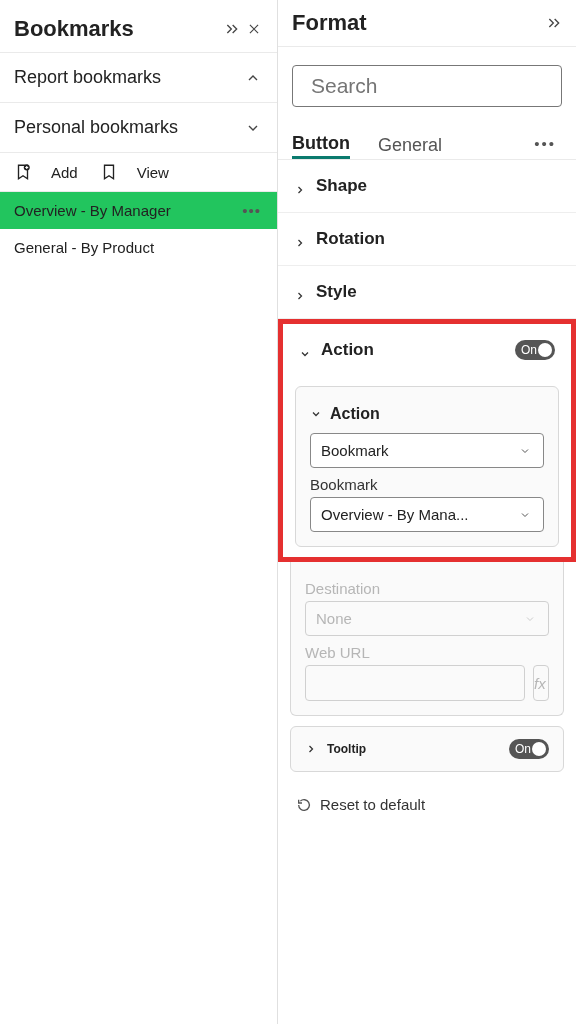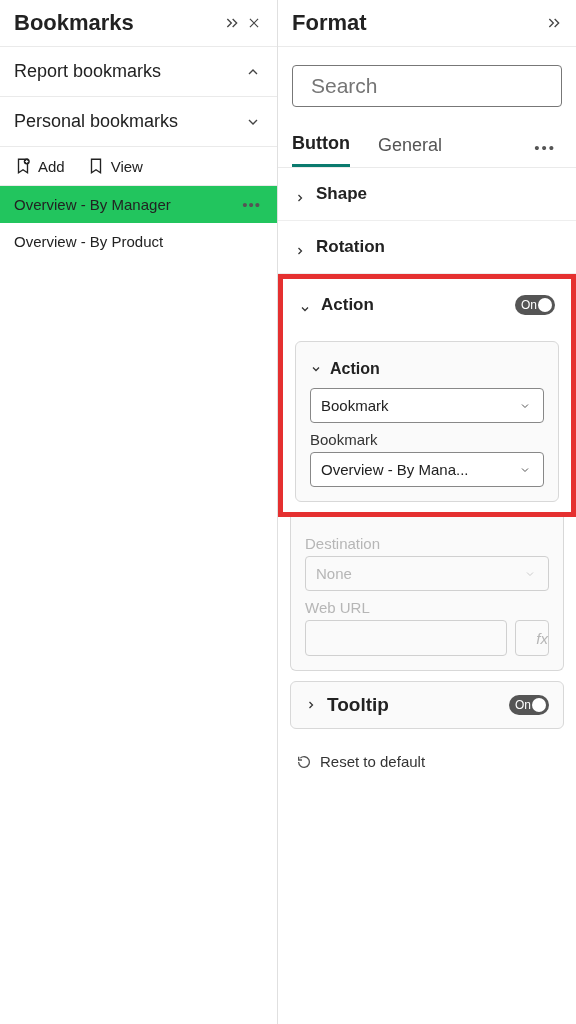--- a/index.html
+++ b/index.html
@@ -1,48 +1,48 @@
 <!DOCTYPE html>
 <html><head>
 <meta charset="utf-8">
 <style>
   * { box-sizing: border-box; margin: 0; padding: 0; font-family: 'Segoe UI', Tahoma, sans-serif; }
   body { display: flex; width: 576px; height: 1024px; background: #fff; color: #222; font-size: 15px; }
 
   
   .bookmarks-panel { width: 278px; border-right: 1px solid #e0e0e0; display: flex; flex-direction: column; }
-  .panel-header { display: flex; align-items: center; padding: 10px 12px 10px 14px; border-bottom: 1px solid #eaeaea; }
+  .panel-header { display: flex; align-items: center; padding: 16px 12px 10px 14px; border-bottom: 1px solid #eaeaea; }
   .panel-header h1 { font-size: 22px; font-weight: 600; flex: 1; }
   .panel-header .hicon { width: 22px; display: flex; justify-content: center; color: #444; cursor: pointer; }
 
   .section-header { display: flex; align-items: center; padding: 14px 14px; border-bottom: 1px solid #eaeaea; cursor: pointer; }
   .section-header span.title { flex: 1; font-size: 18px; color: #222; }
   .section-header .chev { width: 18px; }
 
   .toolbar { display: flex; gap: 22px; padding: 10px 14px; border-bottom: 1px solid #eaeaea; }
-  .toolbar-btn { display: flex; align-items: center; gap: 6px; cursor: pointer; font-size: 15px; color: #222; }
+  .toolbar-btn { display: flex; align-items: center; gap: 19px; cursor: pointer; font-size: 15px; color: #222; }
   .toolbar-btn svg { width: 18px; height: 18px; }
 
   .bookmark-item { display: flex; align-items: center; padding: 10px 14px; cursor: pointer; font-size: 15px; }
   .bookmark-item.selected { background: #22c55e; }
   .bookmark-item .label { flex: 1; }
   .bookmark-item .more { color: #555; padding: 0 2px; letter-spacing: 1px; }
 
   
   .format-panel { width: 298px; display: flex; flex-direction: column; background: #fff; }
   .format-header { display: flex; align-items: center; padding: 10px 14px; border-bottom: 1px solid #eaeaea; }
   .format-header h1 { font-size: 22px; font-weight: 600; flex: 1; }
 
   .format-body { padding: 0; overflow: hidden; }
   .search-box { margin: 18px 14px 14px 14px; border: 1.5px solid #777; border-radius: 4px; display: flex; align-items: center; padding: 8px 10px; gap: 8px; }
   .search-box input { border: none; outline: none; font-size: 21px; flex: 1; color: #666; background: transparent; }
   .search-box svg { width: 18px; height: 18px; stroke: #555; }
 
   .tabs { display: flex; align-items: center; padding: 6px 14px 0 14px; gap: 28px; border-bottom: 1px solid #eaeaea; }
-  .tab { font-size: 18px; padding: 6px 0 10px 0; color: #555; cursor: pointer; }
+  .tab { font-size: 18px; padding: 6px 0 2px 0; color: #555; cursor: pointer; }
   .tab.active { font-weight: 600; color: #222; border-bottom: 3px solid #0a7a6e; }
   .tab-more { margin-left: auto; letter-spacing: 2px; color: #555; padding-right: 6px; cursor: pointer; }
 
   .accordion-row { display: flex; align-items: flex-end; padding: 16px 16px; border-bottom: 1px solid #eee; cursor: pointer; }
   .accordion-row .chev { width: 14px; margin-right: 8px; }
   .accordion-row .label { font-size: 17px; font-weight: 600; flex: 1; }
   .accordion-row.open .label { font-weight: 600; }
 
   .toggle { width: 40px; height: 20px; background: #555; border-radius: 10px; position: relative; color: #fff; font-size: 10px; display: flex; align-items: center; padding-left: 6px; cursor: pointer; }
   .toggle::after { content: ''; position: absolute; right: 3px; top: 3px; width: 14px; height: 14px; background: #fff; border-radius: 50%; }
@@ -57,25 +57,25 @@
 
   .field-label { font-size: 15px; color: #333; margin: 8px 0 4px 0; }
   .field-label.disabled { color: #b6b6b6; }
   .select-box { border: 1.5px solid #888; border-radius: 4px; background: #fff; padding: 8px 10px; display: flex; align-items: center; cursor: pointer; }
   .select-box .val { flex: 1; font-size: 15px; white-space: nowrap; overflow: hidden; text-overflow: ellipsis; }
   .select-box.disabled { border-color: #d0d0d0; color: #b6b6b6; background: #fafafa; }
   .select-box .chev { width: 14px; }
 
   .weburl-row { display: flex; gap: 8px; }
   .weburl-row .select-box { flex: 1; }
-  .fx-box { width: 34px; border: 1.5px solid #d0d0d0; border-radius: 4px; display: flex; align-items: center; justify-content: flex-end; font-style: italic; color: #b6b6b6; background: #fafafa; }
+  .fx-box { width: 16px; border: 1.5px solid #d0d0d0; border-radius: 4px; display: flex; align-items: center; justify-content: flex-start; font-style: italic; color: #b6b6b6; background: #fafafa; }
 
   .tooltip-card { margin: 10px 12px; border: 1px solid #d8d8d8; border-radius: 6px; background: #fafafa; padding: 12px 14px; display: flex; align-items: center; }
   .tooltip-card .chev { width: 14px; margin-right: 8px; }
-  .tooltip-card .label { font-weight: 600; font-size: 19px; flex: 1; }
+  .tooltip-card .label { font-weight: 600; font-size: 12px; flex: 1; }
 
   .reset-row { display: flex; align-items: center; gap: 8px; padding: 14px 18px; cursor: pointer; font-size: 15px; color: #333; }
   .reset-row svg { width: 16px; height: 16px; }
 
   svg { display: block; }
 </style>
 </head>
 <body>
 
 <div class="bookmarks-panel">
@@ -126,21 +126,21 @@
         </svg>
       <span>View</span>
     </div>
   </div>
 
   <div class="bookmark-item selected">
     <span class="label">Overview - By Manager</span>
     <span class="more">•••</span>
   </div>
   <div class="bookmark-item">
-    <span class="label">Overview - By Product</span>
+    <span class="label">General - By Product</span>
   </div>
 </div>
 
 <div class="format-panel">
   <div class="format-header">
     <h1>Format</h1>
     <span class="hicon">
       <svg viewBox="0 0 24 24" width="16" height="16" fill="none" stroke="#444" stroke-width="2">
           <path d="M13 6l6 6-6 6M5 6l6 6-6 6"></path>
         </svg>
@@ -173,20 +173,28 @@
 
     <div class="accordion-row">
       <span class="chev">
         <svg viewBox="0 0 24 24" width="12" height="12" fill="none" stroke="#333" stroke-width="2.5">
             <path d="M9 6l6 6-6 6"></path>
           </svg>
       </span>
       <span class="label">Rotation</span>
     </div>
 
+    <div class="accordion-row">
+      <span class="chev">
+        <svg viewBox="0 0 24 24" width="12" height="12" fill="none" stroke="#333" stroke-width="2.5">
+            <path d="M9 6l6 6-6 6"></path>
+          </svg>
+      </span>
+      <span class="label">Style</span>
+    </div>
 
     <div class="highlight-box">
       <div class="accordion-row open" style="border-bottom:none;">
         <span class="chev">
           <svg viewBox="0 0 24 24" width="12" height="12" fill="none" stroke="#333" stroke-width="2.5">
               <path d="M6 9l6 6 6-6"></path>
             </svg>
         </span>
         <span class="label">Action</span>
         <div class="toggle">

